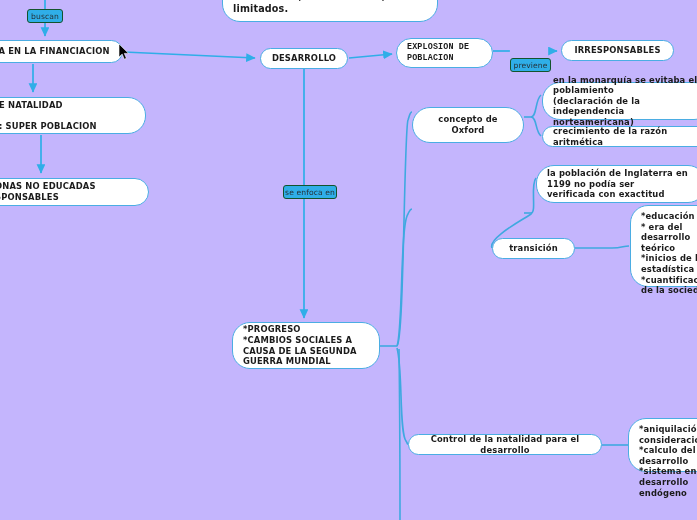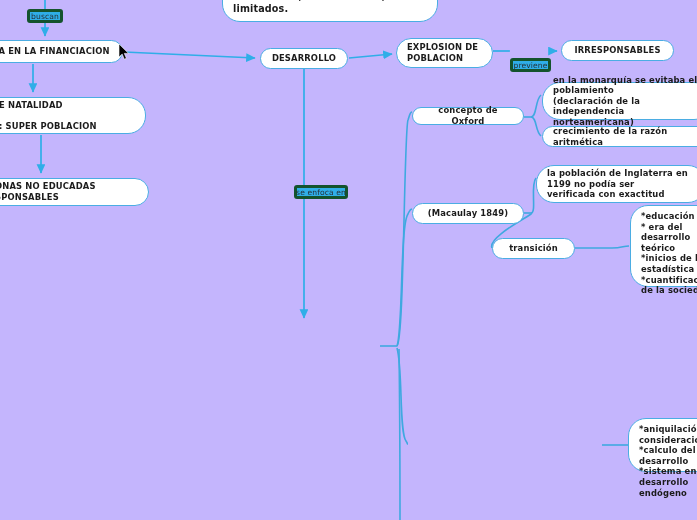--- a/index.html
+++ b/index.html
@@ -52,21 +52,21 @@
     text-align: center;
   }
   .node.left {
     justify-content: flex-start;
     text-align: left;
   }
   .pill {
     position: absolute;
     box-sizing: border-box;
     background: #2FAEE8;
-    border: 3px solid #14532d;
+    border: 1px solid #14532d;
     border-radius: 3px;
     color: #25323a;
     font-weight: normal;
     font-size: 7.6px;
     line-height: 9px;
     letter-spacing: 0.1px;
     padding: 2px 5px;
     display: flex;
     align-items: center;
     justify-content: center;
@@ -149,47 +149,50 @@
 
   <div class="node left" style="left:-72px; top:178px; width:221px; height:28px;">
     <span>A LAS PERSONAS NO EDUCADAS
 ACION IRRESPONSABLES</span>
   </div>
 
   <div class="node center" style="left:260px; top:48px; width:88px; height:21px;">
     <span>DESARROLLO</span>
   </div>
 
-  <div class="node left" style="left:396px; top:38px; width:97px; height:30px;">
+  <div class="node left" style="left:396px; top:38px; width:97px; height:30px;font-family:Liberation Mono, monospace;">
     <span>EXPLOSION DE
 POBLACION</span>
   </div>
 
   <div class="node center" style="left:561px; top:40px; width:113px; height:21px;">
     <span>IRRESPONSABLES</span>
   </div>
 
-
-  <div class="node center" style="left:412px; top:107px; width:112px; height:18px;">
+  <div class="node left" style="left:232px; top:322px; width:148px; height:47px;">
+    <span>*PROGRESO
+*CAMBIOS SOCIALES A
+CAUSA DE LA SEGUNDA
+GUERRA MUNDIAL</span>
+  </div>
+
+  <div class="node center" style="left:412px; top:107px; width:112px; height:36px;">
     <span>concepto de Oxford</span>
   </div>
 
   <div class="node left" style="left:542px; top:82px; width:170px; height:38px;">
     <span>en la monarquía se evitaba el poblamiento
 (declaración de la independencia
 norteamericana)</span>
   </div>
 
   <div class="node left" style="left:542px; top:126px; width:170px; height:21px;">
     <span>crecimiento de la razón aritmética</span>
   </div>
 
-  <div class="node center" style="left:412px; top:203px; width:112px; height:21px;">
-    <span>(Macaulay 1849)</span>
-  </div>
 
   <div class="node left" style="left:536px; top:165px; width:170px; height:38px;">
     <span>la población de Inglaterra en
 1199 no podía ser
 verificada con exactitud</span>
   </div>
 
   <div class="node center" style="left:492px; top:238px; width:83px; height:21px;align-items:center;">
     <span>transición</span>
   </div>
@@ -198,38 +201,41 @@
     <span>*educación
 * era del
 desarrollo
 teórico
 *inicios de la
 estadística
 *cuantificación
 de la sociedad</span>
   </div>
 
+  <div class="node center" style="left:408px; top:434px; width:194px; height:21px;">
+    <span>Control de la natalidad para el desarrollo</span>
+  </div>
 
   <div class="node left" style="left:628px; top:418px; width:92px; height:54px; align-items:flex-start; padding-top:5px;">
     <span>*aniquilación
 consideración
 *calculo del desarrollo
 *sistema en desarrollo
 endógeno</span>
   </div>
 
   <div class="pill" style="left:27px; top:9px; width:36px; height:14px;">
     <span>buscan</span>
   </div>
 
   <div class="pill" style="left:510px; top:58px; width:41px; height:14px;">
     <span>previene</span>
   </div>
 
-  <div class="pill" style="left:294px; top:185px; width:54px; height:14px;">
+  <div class="pill" style="left:283px; top:185px; width:54px; height:14px;">
     <span>se enfoca en</span>
   </div>
 
   <div class="cursor" style="left:119px; top:44px;">
     <svg width="12" height="17" viewBox="0 0 12 17">
       <path d="M0,0 L0,13 L3.2,10.1 L5.3,15.2 L7.4,14.3 L5.3,9.4 L9.6,9.4 Z" fill="#000000" stroke="#ffffff" stroke-width="0.6"></path>
     </svg>
   </div>
 
 </div>

